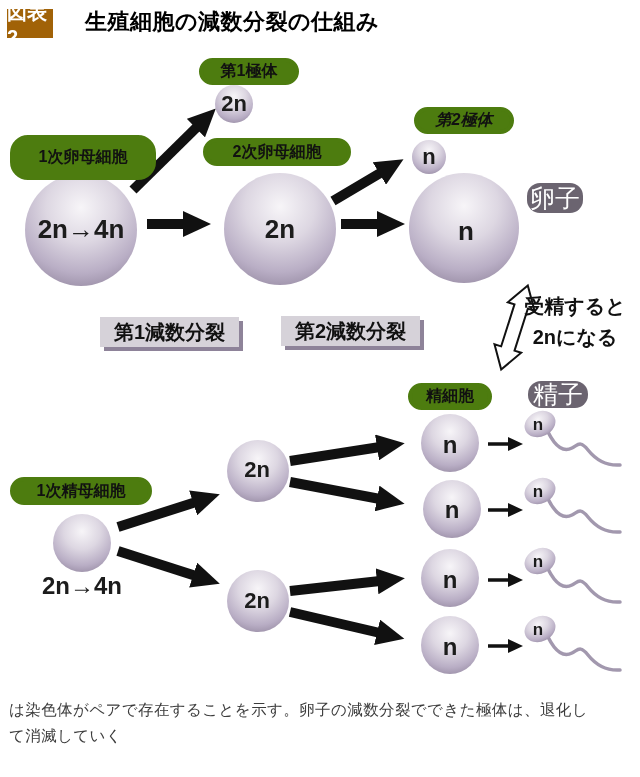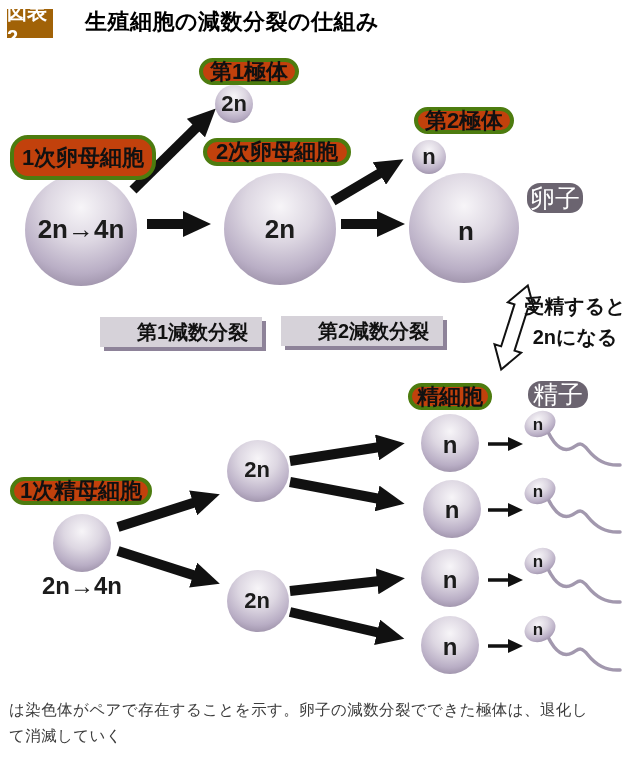--- a/index.html
+++ b/index.html
@@ -14,35 +14,35 @@
     display:flex;align-items:center;justify-content:center;font-size:20px;font-weight:700;
   }
   .title{
     position:absolute;left:85px;top:7px;margin:0;font-size:22px;font-weight:700;color:#000;
     letter-spacing:0.5px;white-space:nowrap;
   }
   
   svg.diagram{position:absolute;left:0;top:0;}
   
   .pill{
-    position:absolute;background:#c2410c;border:4px solid #4d7c0f;border-radius:18px;
-    display:flex;align-items:center;justify-content:center;font-size:22px;font-weight:600;
+    position:absolute;background:#4d7c0f;border:4px solid #4d7c0f;border-radius:18px;
+    display:flex;align-items:center;justify-content:center;font-size:16px;font-weight:600;
     white-space:nowrap;box-sizing:border-box;color:#111;
   }
   
   .dark-pill{
     position:absolute;background:#6b6470;color:#fff;border-radius:13px;
     display:flex;align-items:center;justify-content:center;font-size:25px;font-weight:400;
     white-space:nowrap;
   }
   
   .stage{
     position:absolute;background:#d6d2d9;box-shadow:4px 4px 0 0 #8e8399;
     display:flex;align-items:center;justify-content:center;font-size:20px;font-weight:600;
-    color:#111;white-space:nowrap;padding-left:23px;
+    color:#111;white-space:nowrap;
   }
   
   .cellval{
     position:absolute;transform:translate(-50%,-50%);font-weight:600;color:#1c1c1c;
     white-space:nowrap;line-height:1;
   }
   .fs26{font-size:26px;} .fs24{font-size:24px;} .fs22{font-size:22px;} .fs17{font-size:17px;}
   
   .fert{
     position:absolute;left:516px;top:291px;width:118px;text-align:center;
@@ -119,21 +119,21 @@
 
     <use href="#spermT" transform="translate(540,424)"></use>
     <use href="#spermT" transform="translate(540,491)"></use>
     <use href="#spermT" transform="translate(540,561)"></use>
     <use href="#spermT" transform="translate(540,629)"></use>
   </svg>
 
   <div class="pill" style="left:199px;top:58px;width:100px;height:27px;">第1極体</div>
   <div class="pill" style="left:10px;top:135px;width:146px;height:45px;">1次卵母細胞</div>
   <div class="pill" style="left:203px;top:138px;width:148px;height:28px;">2次卵母細胞</div>
-  <div class="pill" style="left:414px;top:107px;width:100px;height:27px;">第2極体</div>
+  <div class="pill" style="left:414px;top:107px;width:100px;height:27px;font-style:italic;">第2極体</div>
   <div class="pill" style="left:10px;top:477px;width:142px;height:28px;">1次精母細胞</div>
   <div class="pill" style="left:408px;top:383px;width:84px;height:27px;">精細胞</div>
 
   <div class="dark-pill" style="left:527px;top:183px;width:56px;height:30px;">卵子</div>
   <div class="dark-pill" style="left:528px;top:381px;width:60px;height:27px;">精子</div>
 
   <div class="stage" style="left:100px;top:317px;width:139px;height:30px;">第1減数分裂</div>
   <div class="stage" style="left:281px;top:316px;width:139px;height:30px;">第2減数分裂</div>
 
   <div class="fert">

